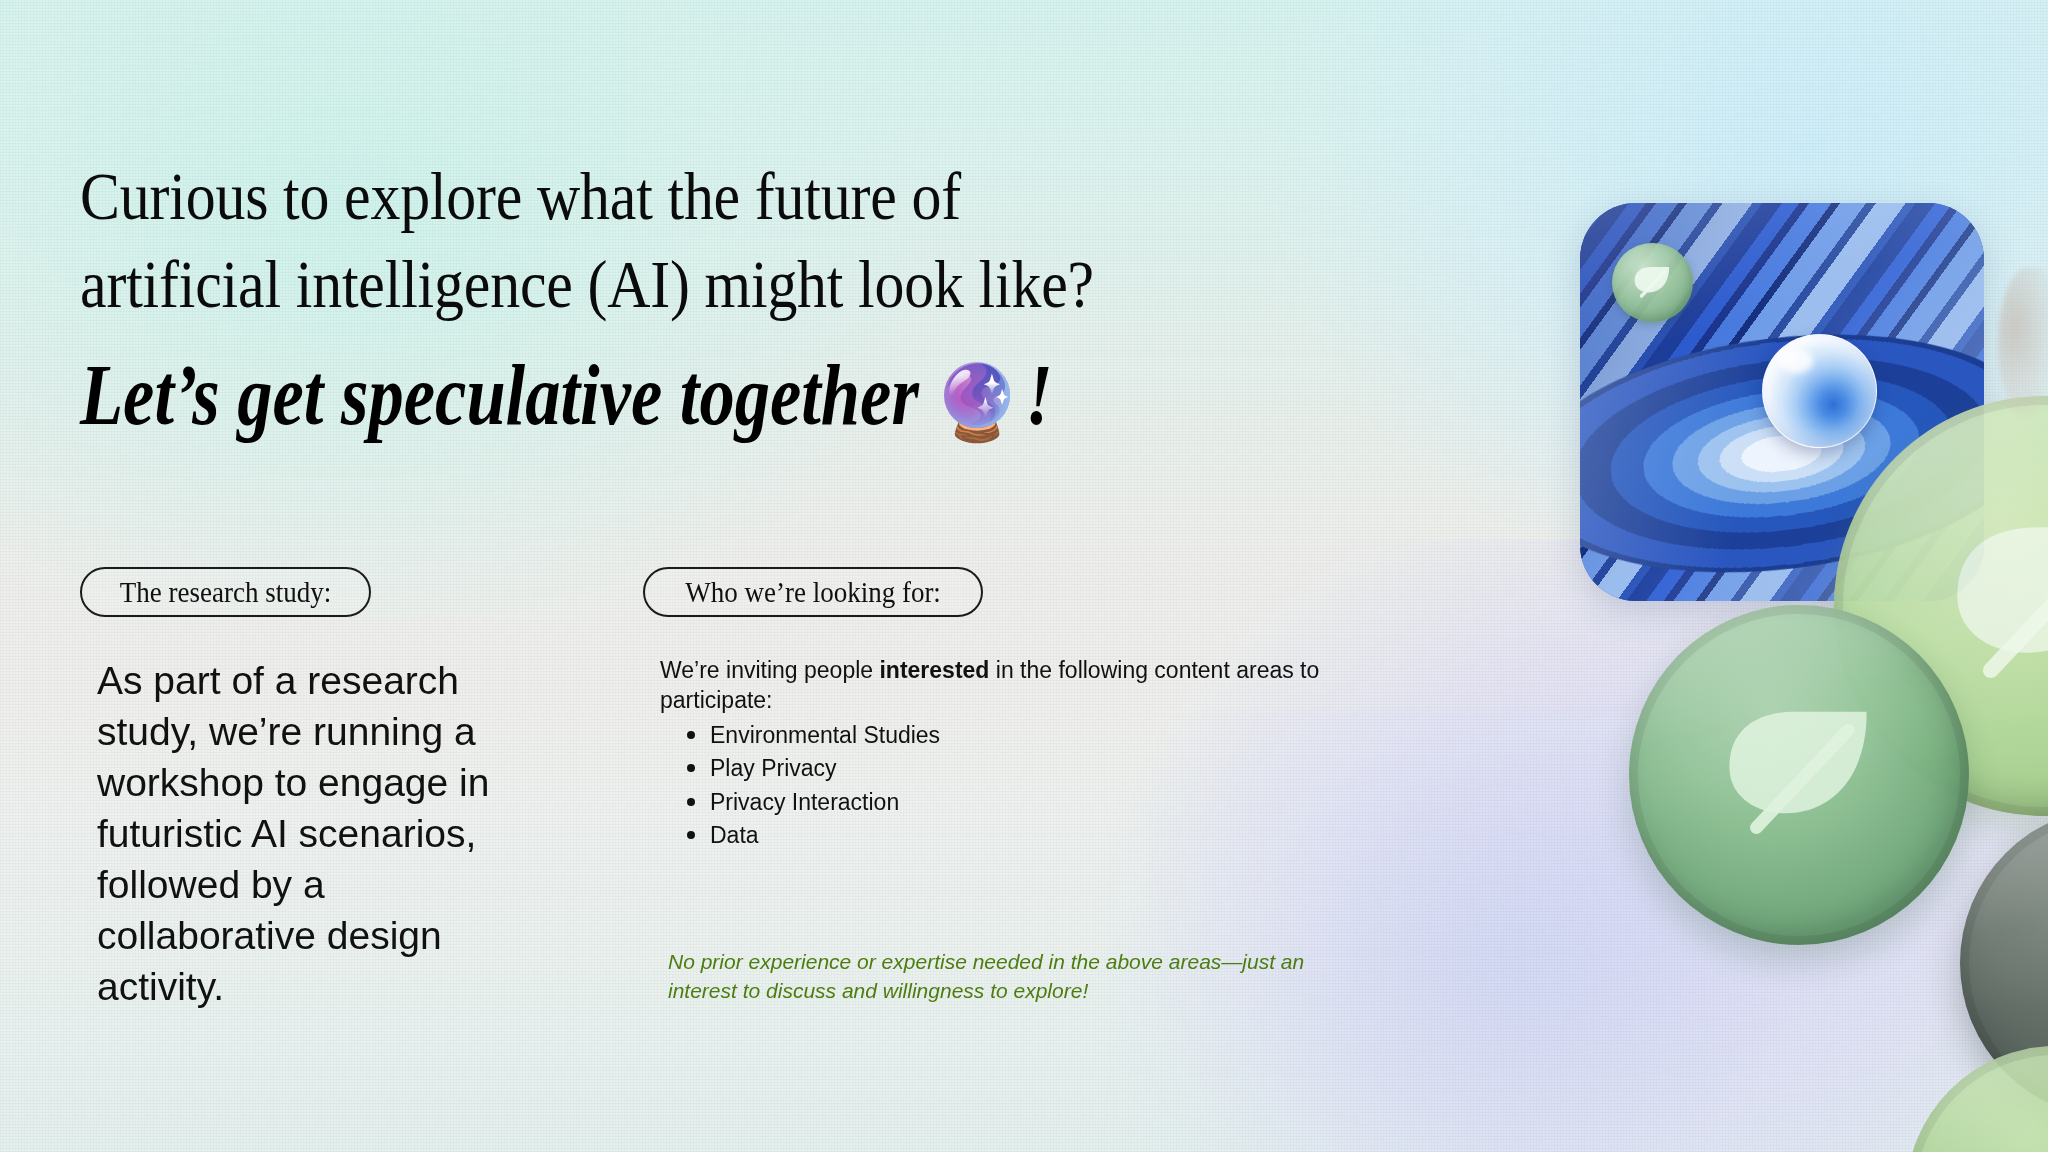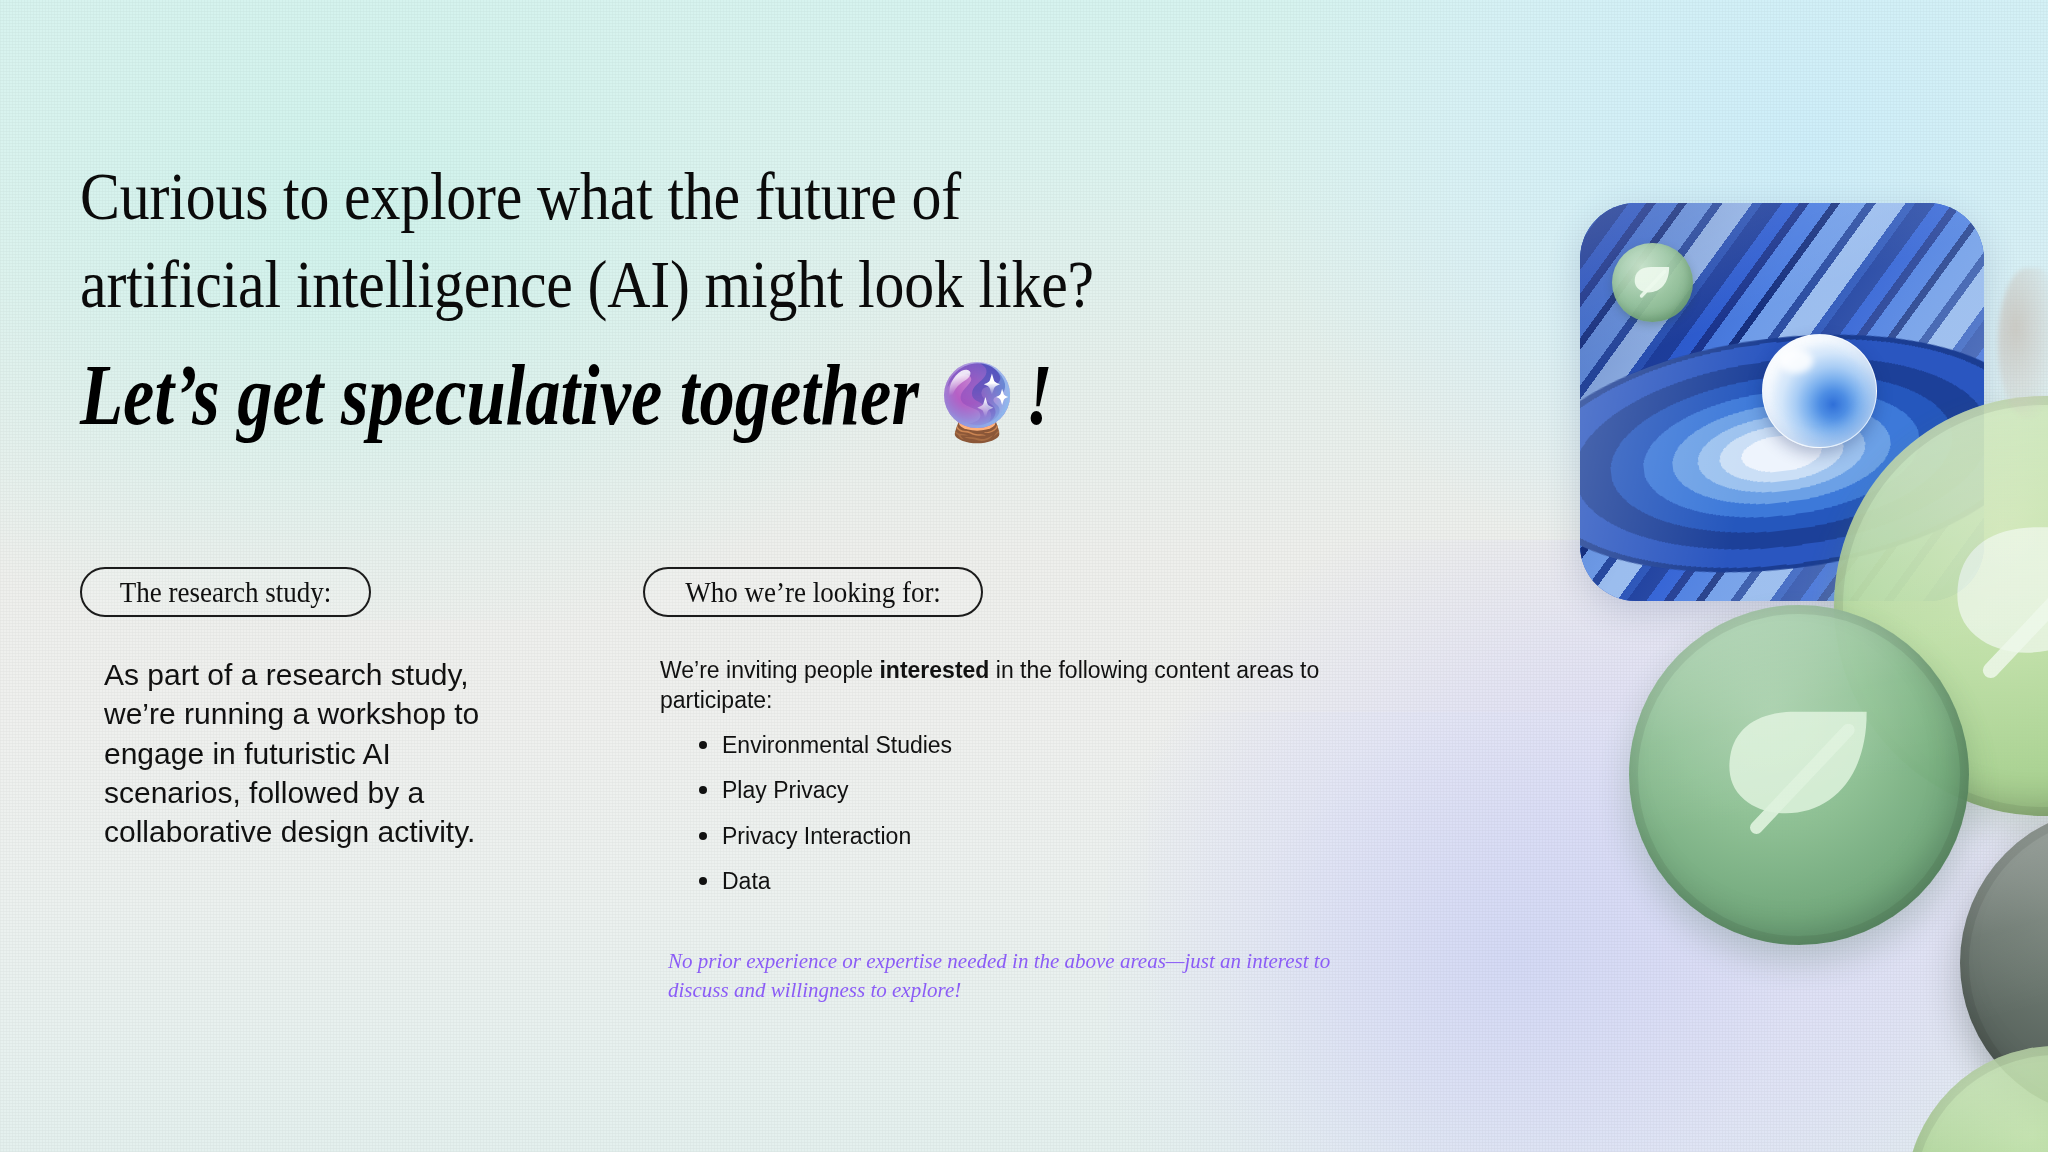--- a/index.html
+++ b/index.html
@@ -195,36 +195,36 @@
   .pill span{display:inline-block;transform:scaleX(.9);}
   #pill-left{left:80px;top:567px;}
   #pill-right{left:643px;top:567px;}
 
   .body-col{
     position:absolute;
     font-family:"Liberation Sans",sans-serif;
     color:#111;
   }
   #col-left{
-    left:104px;top:655px;width:400px;
-    font-size:30px;line-height:1.31;
+    left:97px;top:655px;width:400px;
+    font-size:39px;line-height:1.31;
   }
   #col-right{
     left:660px;top:655px;width:720px;
     font-size:23px;line-height:1.31;
   }
   #col-right .lead b{font-weight:700;}
   #col-right ul{margin:2px 0 0 0;padding-left:50px;list-style:disc;}
-  #col-right li{margin:12px;padding:0;line-height:1.31;}
+  #col-right li{margin:0;padding:0;line-height:1.31;}
   #col-right li::marker{font-size:26px;}
 
   .footnote{
     position:absolute;left:668px;top:947px;width:680px;
-    font-family:Liberation Serif, serif;
-    font-style:italic;font-size:21px;line-height:1.40;color:#8b5cf6;
+    font-family:Liberation Sans, sans-serif;
+    font-style:italic;font-size:21px;line-height:1.40;color:#4d7c0f;
   }
 </style>
 </head>
 <body>
 
 <div id="bg">
   <div class="bg-base"></div>
   <div class="bg-tint-mint-l"></div>
   <div class="bg-tint-tr"></div>
   <div class="bg-tint-lav"></div>

